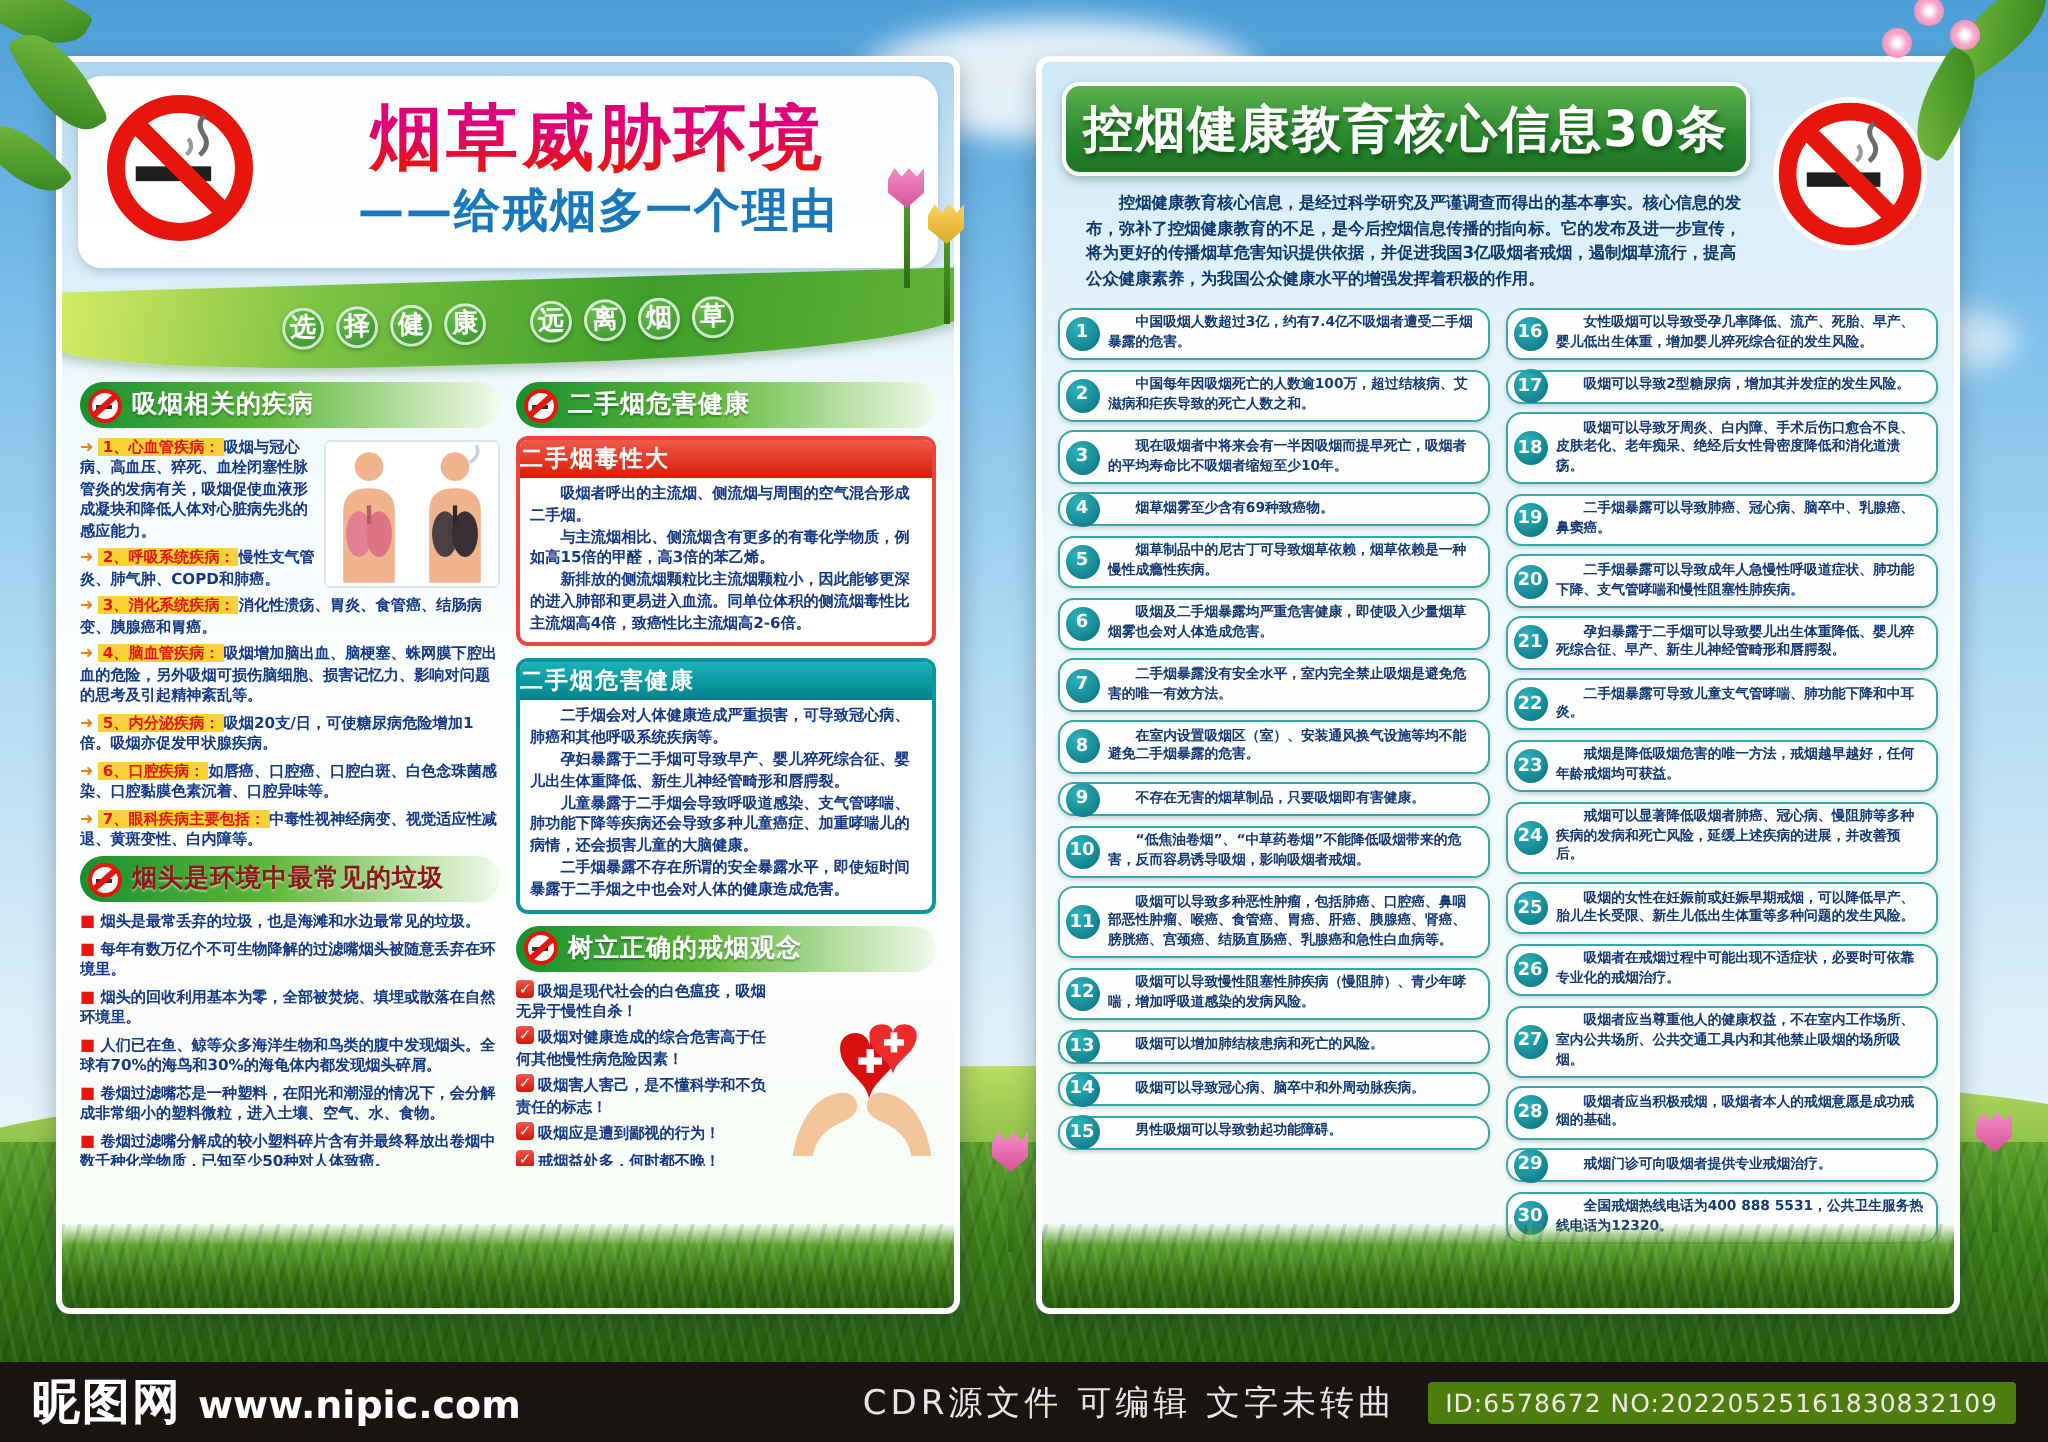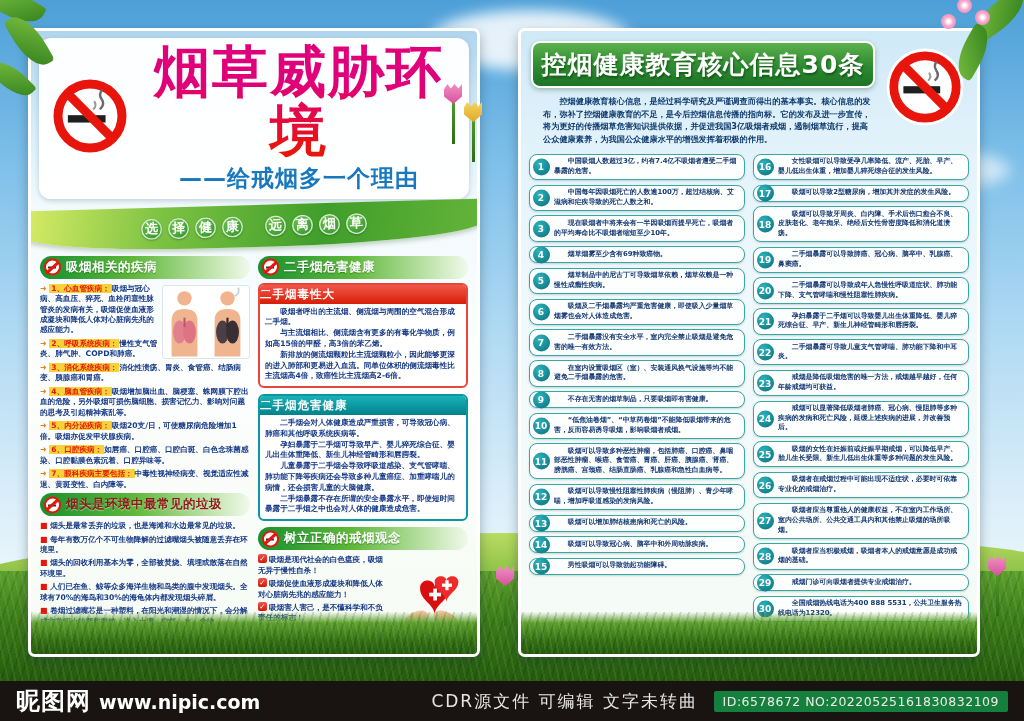--- a/index.html
+++ b/index.html
@@ -53,21 +53,21 @@
     box-shadow:0 5px 12px rgba(20,40,60,.35); overflow:hidden; z-index:3; }
 
   
   .poster-left { left:28px; width:452px;
     background:linear-gradient(180deg,#aFd5ee 0%,#d9edf9 16%,#f2fafd 28%,#fdfefe 55%,#f6fbf4 100%); }
   .lp-header { position:relative; padding:7px 8px 0; }
   .lp-title-card { display:flex; align-items:center; gap:8px; background:rgba(255,255,255,.96);
     border-radius:12px; padding:5px 10px; box-shadow:0 2px 5px rgba(60,90,120,.25); }
   .ns-icon { flex:0 0 auto; }
   .lp-titles { flex:1; text-align:center; }
-  .lp-title { font-size:56px; font-weight:bold; letter-spacing:2px; line-height:1.05;
+  .lp-title { font-size:36px; font-weight:bold; letter-spacing:2px; line-height:1.05;
     color:#d2156e; background:linear-gradient(180deg,#e0007a 35%,#e8150d 90%);
     -webkit-background-clip:text; background-clip:text; -webkit-text-fill-color:transparent; }
   .lp-subtitle { font-size:23px; font-weight:bold; color:#1778be; letter-spacing:1px; margin-top:2px; }
   .lp-swoosh { position:relative; margin:6px -14px 0; height:42px; transform:rotate(-1.6deg);
     background:linear-gradient(100deg,#d8ec66 0%,#7cc242 30%,#3f9e2a 65%,#65b43a 100%);
     border-radius:0 0 46% 40% / 0 0 20px 16px; display:flex; align-items:center; justify-content:center;
     box-shadow:0 3px 4px rgba(40,90,20,.25); }
   .char-circle { display:inline-flex; width:21px; height:21px; margin:0 3px; border-radius:50%;
     background:radial-gradient(circle at 35% 30%,#6cc24a,#2a8c28); color:#fff; font-weight:bold; font-size:13px;
     align-items:center; justify-content:center; box-shadow:inset 0 0 0 1.5px rgba(255,255,255,.75),0 1px 2px rgba(0,60,0,.35); }
@@ -136,21 +136,21 @@
   .rp-item p { font-size:6.9px; line-height:1.4; color:#163a74; text-indent:2em; font-weight:bold; width:100%; }
 
   
   .footer-bar { position:absolute; left:0; right:0; bottom:0; height:40px; background:#191412; z-index:6;
     display:flex; align-items:center; padding:0 16px; color:#fff; }
   .f-left { flex:1; display:flex; align-items:baseline; gap:8px; }
   .site-logo { font-size:24px; font-weight:bold; letter-spacing:1px; }
   .site-url { font-size:19px; font-weight:bold; }
   .f-center { flex:1.2; text-align:right; font-size:17px; letter-spacing:2px; color:#e5e5e5; }
   .f-right { flex:1; text-align:right; }
-  .asset-id { display:inline-block; background:#15803d; border-radius:2px; padding:3px 9px;
+  .asset-id { display:inline-block; background:#4d7c0f; border-radius:2px; padding:3px 9px;
     font-size:12.5px; color:#efeae5; letter-spacing:.5px; }
 </style>
 </head>
 <body>
 
 <div class="stage">
 
   <div class="cloud c1"></div>
   <div class="cloud c2"></div>
   <div class="cloud c3"></div>
@@ -293,21 +293,21 @@
             <rect x="38" y="38" width="13" height="4" fill="#fff"></rect>
             <rect x="42.5" y="33.5" width="4" height="13" fill="#fff"></rect>
             <rect x="52" y="28" width="11" height="3.6" fill="#fff"></rect>
             <rect x="55.7" y="24.3" width="3.6" height="11" fill="#fff"></rect>
             <path d="M2 92 Q6 68 20 60 Q33 54 37 62 Q39 69 30 73 Q15 79 13 92 Z" fill="#f3c39a"></path>
             <path d="M78 92 Q74 68 60 60 Q47 54 43 62 Q41 69 50 73 Q65 79 67 92 Z" fill="#f3c39a"></path>
           </svg>
         </div>
         <div>
             <p class="check"><span class="ck">✓</span><span>吸烟是现代社会的白色瘟疫，吸烟无异于慢性自杀！</span></p>
-            <p class="check"><span class="ck">✓</span><span>吸烟促使血液形成凝块和降低人体对心脏病先兆的感应能力！</span></p>
+            <p class="check"><span class="ck">✓</span><span>吸烟对健康造成的综合危害高于任何其他慢性病危险因素！</span></p>
             <p class="check"><span class="ck">✓</span><span>吸烟害人害己，是不懂科学和不负责任的标志！</span></p>
             <p class="check"><span class="ck">✓</span><span>吸烟应是遭到鄙视的行为！</span></p>
             <p class="check"><span class="ck">✓</span><span>戒烟益处多，何时都不晚！</span></p>
           </div>
       </div>
     </div>
     <div class="poster-grass"></div>
   </div>
 
   <div class="poster poster-right">

